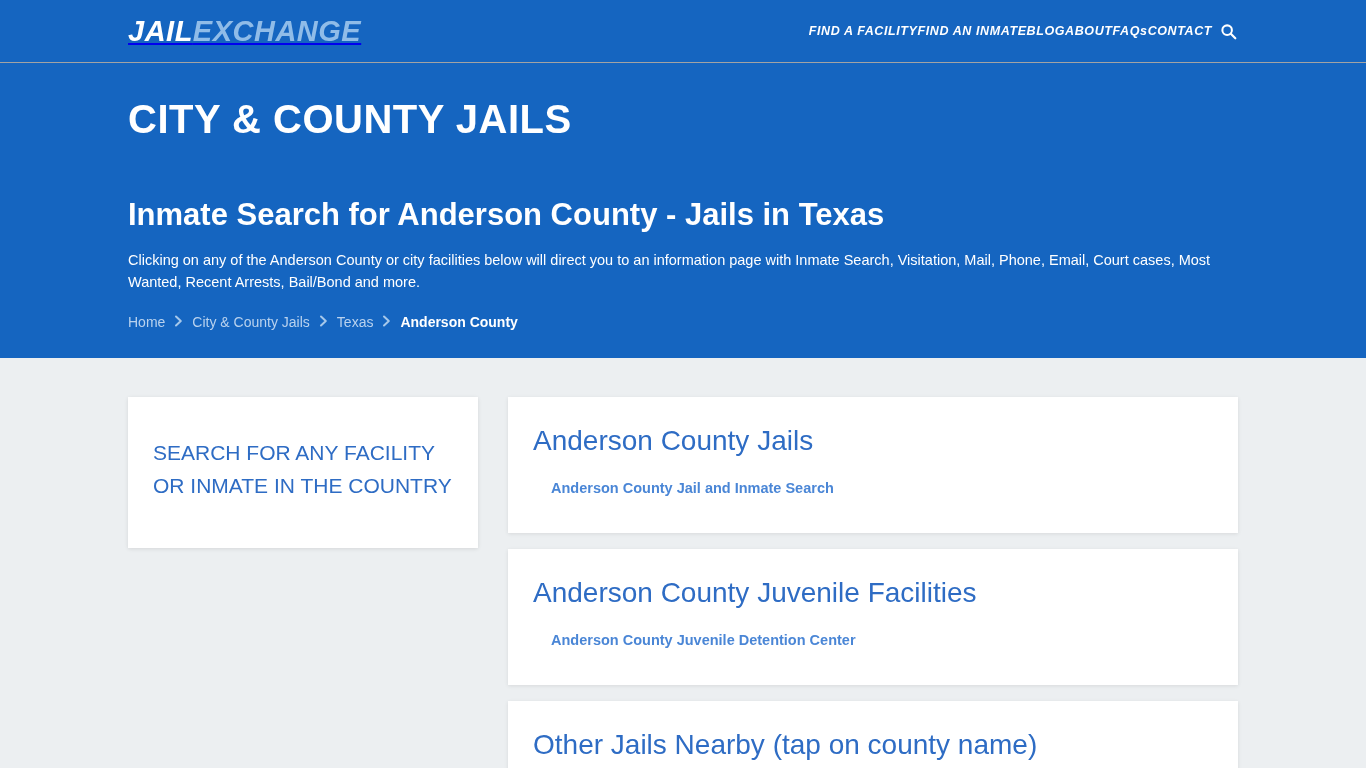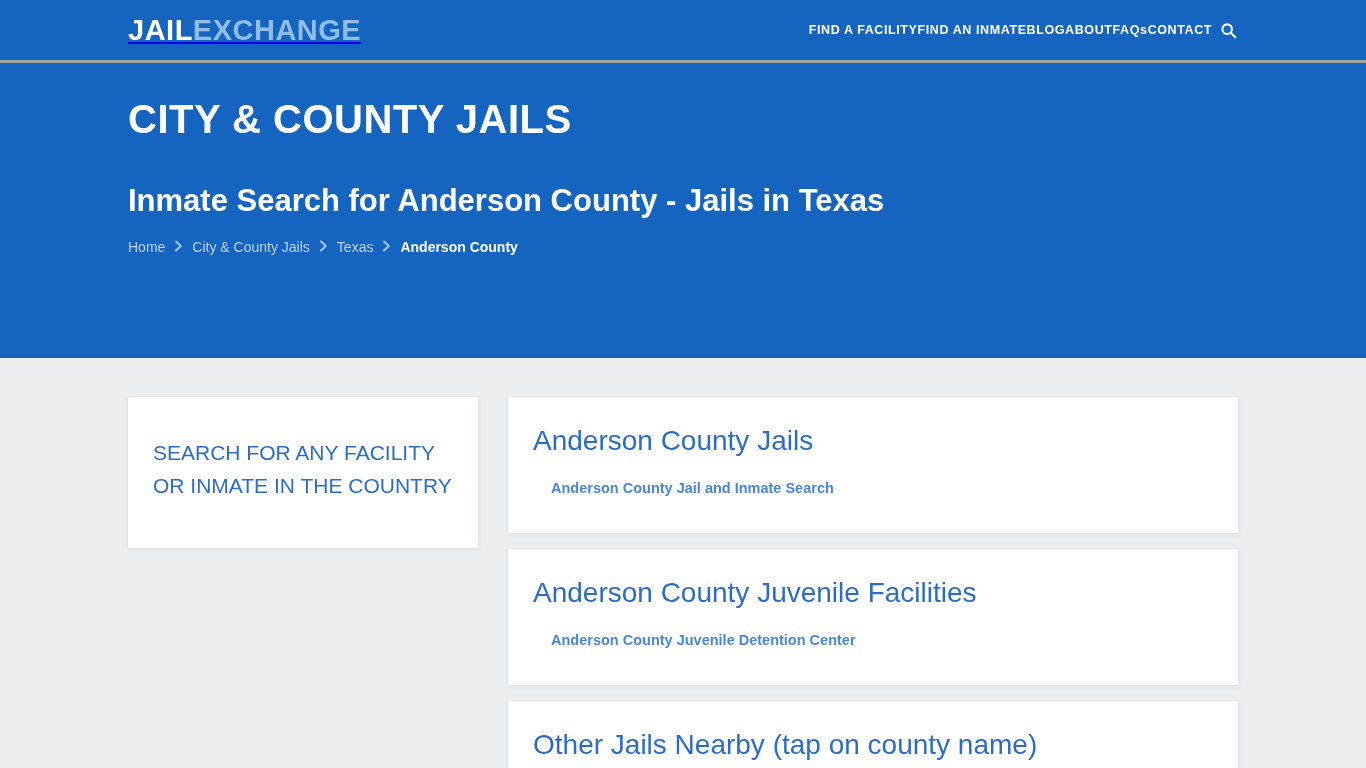--- a/index.html
+++ b/index.html
@@ -9,23 +9,24 @@
     background:#eceff1;
     font-family:"Liberation Sans", sans-serif;
     overflow:hidden;
   }
 
   
   .site-header{
     position:relative;
     height:63px;
     background:#1565c0;
-    border-bottom:3px solid #a3a3a3;
-    display:flex;
-    align-items:center;
+    border-bottom:1px solid #a3a3a3;
+    display:flex;
+    align-items:center;
+    font-style:italic;
   }
   .header-inner{
     width:1366px;
     padding:0 128px 0 128px;
     display:flex;
     align-items:center;
     justify-content:space-between;
   }
   .logo{
     font-size:29px;
@@ -71,21 +72,21 @@
     color:#ffffff;
     font-size:40px;
     font-weight:bold;
     letter-spacing:0.5px;
     line-height:1.12;
   }
   .hero-title{
     color:#ffffff;
     font-size:31px;
     font-weight:bold;
-    margin-top:40px;
+    margin-top:54px;
     line-height:1.2;
   }
   .hero-desc{
     color:#ffffff;
     font-size:14.5px;
     line-height:1.55;
     margin-top:16px;
     max-width:1110px;
   }
   .breadcrumb{
@@ -203,20 +204,21 @@
         </svg>
       </span>
     </nav>
 
   </div>
 </header>
 
 <section class="hero">
   <div class="hero-kicker">CITY &amp; COUNTY JAILS</div>
   <h1 class="hero-title">Inmate Search for Anderson County - Jails in Texas</h1>
+  <p class="hero-desc">Clicking on any of the Anderson County or city facilities below will direct you to an information page with Inmate Search, Visitation, Mail, Phone, Email, Court cases, Most Wanted, Recent Arrests, Bail/Bond and more.</p>
 
   <nav class="breadcrumb">
     <a class="crumb" href="#">Home</a>
     <span class="crumb-sep">
       <svg width="9" height="12" viewBox="0 0 9 12" aria-hidden="true">
           <polyline points="2,1.5 6.8,6 2,10.5" fill="none" stroke="#a6c8ea" stroke-width="2" stroke-linecap="round" stroke-linejoin="round"></polyline>
         </svg>
     </span>
     <a class="crumb" href="#">City &amp; County Jails</a>
     <span class="crumb-sep">

